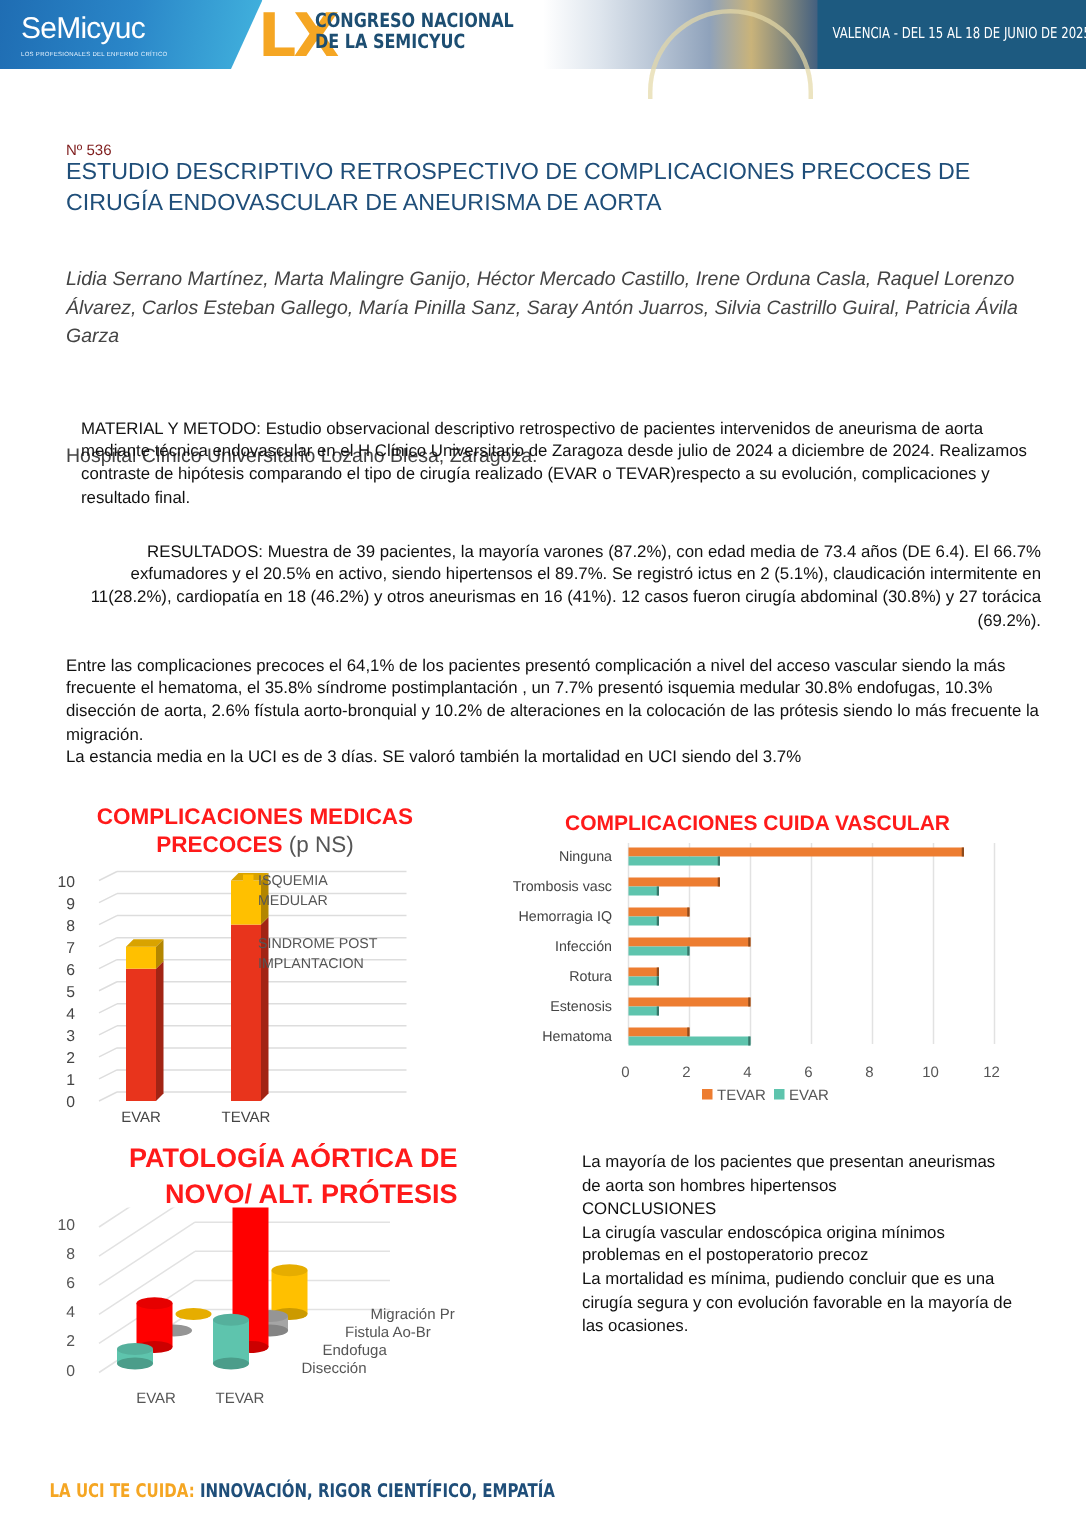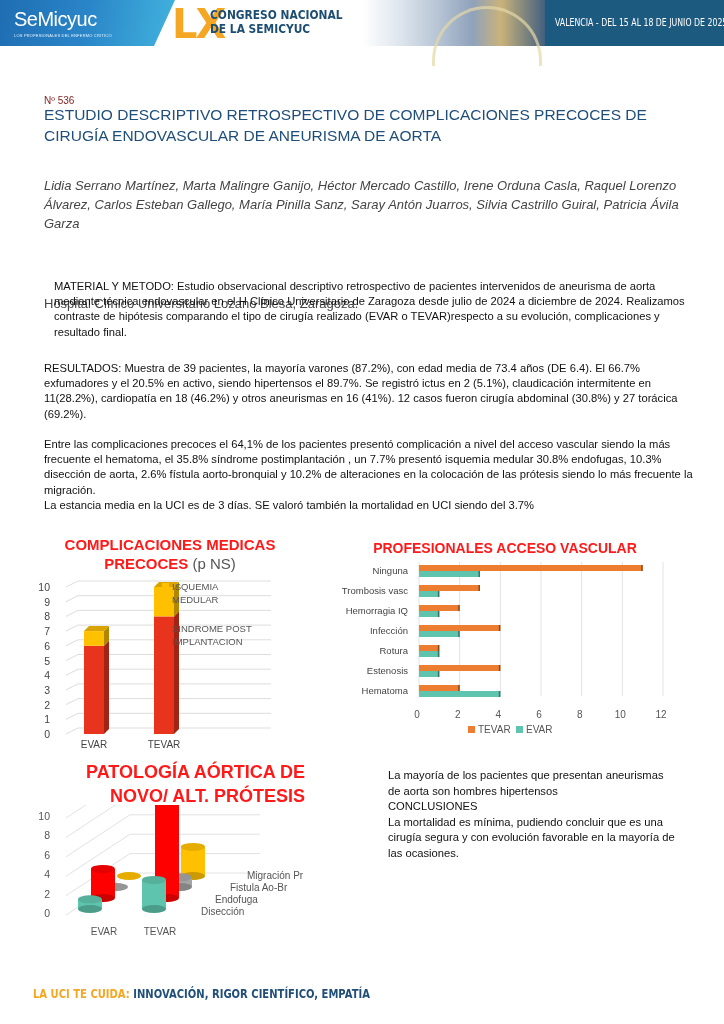--- a/index.html
+++ b/index.html
@@ -20,21 +20,21 @@
   .banner-img .arch { position: absolute; left: 70px; top: 6px; width: 110px; height: 60px; border-radius: 55px 55px 0 0; border: 3px solid #e5d9a8; border-bottom: none; opacity: .7; }
   .banner-right { position: absolute; left: 545px; top: 0; width: 179px; height: 46px; background: #1d5a80; }
   .banner-right span { position: absolute; left: 10px; top: 17px; font-size: 10px; color: #fff; font-family: "DejaVu Sans", sans-serif; transform: scaleX(0.78); transform-origin: left; white-space: nowrap; }
 
   .num { position: absolute; left: 44px; top: 72px; font-size: 10px; color: #7f1d1d; margin-top: 23px; }
   .title { position: absolute; left: 44px; top: 104px; width: 650px; font-size: 15.5px; line-height: 21px; color: #1f4e79; }
   .authors { position: absolute; left: 44px; top: 176px; width: 650px; font-size: 13px; line-height: 19px; font-style: italic; color: #444; }
   .hospital { position: absolute; left: 44px; top: 252px; font-size: 13px; color: #444; margin-top: 44px; }
   .body { position: absolute; left: 44px; width: 650px; font-size: 11.2px; line-height: 15.2px; color: #111; }
   .p1 { top: 279px; margin-left: 10px; }
-  .p2 { top: 361px; }
+  .p2 { top: 361px; text-align: right; }
   .p3 { top: 437px; }
 
   
   .c1-title { position: absolute; left: 40px; top: 535px; width: 260px; text-align: center; font-weight: bold; color: #ff1a1a; font-size: 15px; line-height: 19px; }
   .c1-title .pns { color: #555; font-weight: normal; }
   svg text { font-family: "Liberation Sans", sans-serif; }
 
   .conclusions { position: absolute; left: 388px; top: 768px; width: 290px; font-size: 11.2px; line-height: 15.6px; color: #111; }
   .c3-title { position: absolute; left: 40px; top: 760px; width: 265px; text-align: right; font-weight: bold; color: #ff1a1a; font-size: 18px; line-height: 24px; }
   .c2-title { position: absolute; left: 340px; top: 540px; width: 330px; text-align: center; font-weight: bold; color: #ff1a1a; font-size: 14px; }
@@ -127,21 +127,21 @@
     <polygon points="124,17 129,12 149,12 144,17" fill="rgb(217,163,0)"></polygon>
     <text x="134" y="178" font-size="10" fill="#444" text-anchor="middle">TEVAR</text>
     <rect x="132" y="13" width="7" height="7" fill="#ffc000"></rect>
     <text x="142" y="20" font-size="9.5" fill="#555">ISQUEMIA</text>
     <text x="142" y="33" font-size="9.5" fill="#555">MEDULAR</text>
     <rect x="132" y="55" width="7" height="7" fill="#e8341c"></rect>
     <text x="142" y="62" font-size="9.5" fill="#555">SINDROME POST</text>
     <text x="142" y="75" font-size="9.5" fill="#555">IMPLANTACION</text>
   </svg>
 
-<div class="c2-title">PROFESIONALES ACCESO VASCULAR</div>
+<div class="c2-title">COMPLICACIONES CUIDA VASCULAR</div>
 <svg id="chart2" style="position:absolute;left:330px;top:560px;" width="360" height="185">
     <line x1="89" y1="2" x2="89" y2="136" stroke="#e2e2e2"></line>
     <text x="87" y="158" font-size="10" fill="#555" text-anchor="middle">0</text>
     <line x1="129.66666666666666" y1="2" x2="129.66666666666666" y2="136" stroke="#e2e2e2"></line>
     <text x="127.66666666666666" y="158" font-size="10" fill="#555" text-anchor="middle">2</text>
     <line x1="170.33333333333331" y1="2" x2="170.33333333333331" y2="136" stroke="#e2e2e2"></line>
     <text x="168.33333333333331" y="158" font-size="10" fill="#555" text-anchor="middle">4</text>
     <line x1="211" y1="2" x2="211" y2="136" stroke="#e2e2e2"></line>
     <text x="209" y="158" font-size="10" fill="#555" text-anchor="middle">6</text>
     <line x1="251.66666666666666" y1="2" x2="251.66666666666666" y2="136" stroke="#e2e2e2"></line>
@@ -235,18 +235,19 @@
     <text x="130" y="130" font-size="10" fill="#555" text-anchor="middle">TEVAR</text>
     <text x="171" y="110" font-size="10" fill="#555">Disección</text>
     <text x="185" y="98" font-size="10" fill="#555">Endofuga</text>
     <text x="200" y="86" font-size="10" fill="#555">Fistula Ao-Br</text>
     <text x="217" y="74" font-size="10" fill="#555">Migración Pr</text>
   </svg>
 
 <div class="conclusions">
   <div>La mayoría de los pacientes que presentan aneurismas de aorta son hombres hipertensos</div>
   <div>CONCLUSIONES</div>
+  <div>La cirugía vascular endoscópica origina mínimos problemas en el postoperatorio precoz</div>
   <div>La mortalidad es mínima, pudiendo concluir que es una cirugía segura y con evolución favorable en la mayoría de las ocasiones.</div>
 </div>
 
 <div class="footer">
   <span class="a">LA UCI TE CUIDA:</span><span class="b"> INNOVACIÓN, RIGOR CIENTÍFICO, EMPATÍA</span>
 </div>
 
 </body></html>

